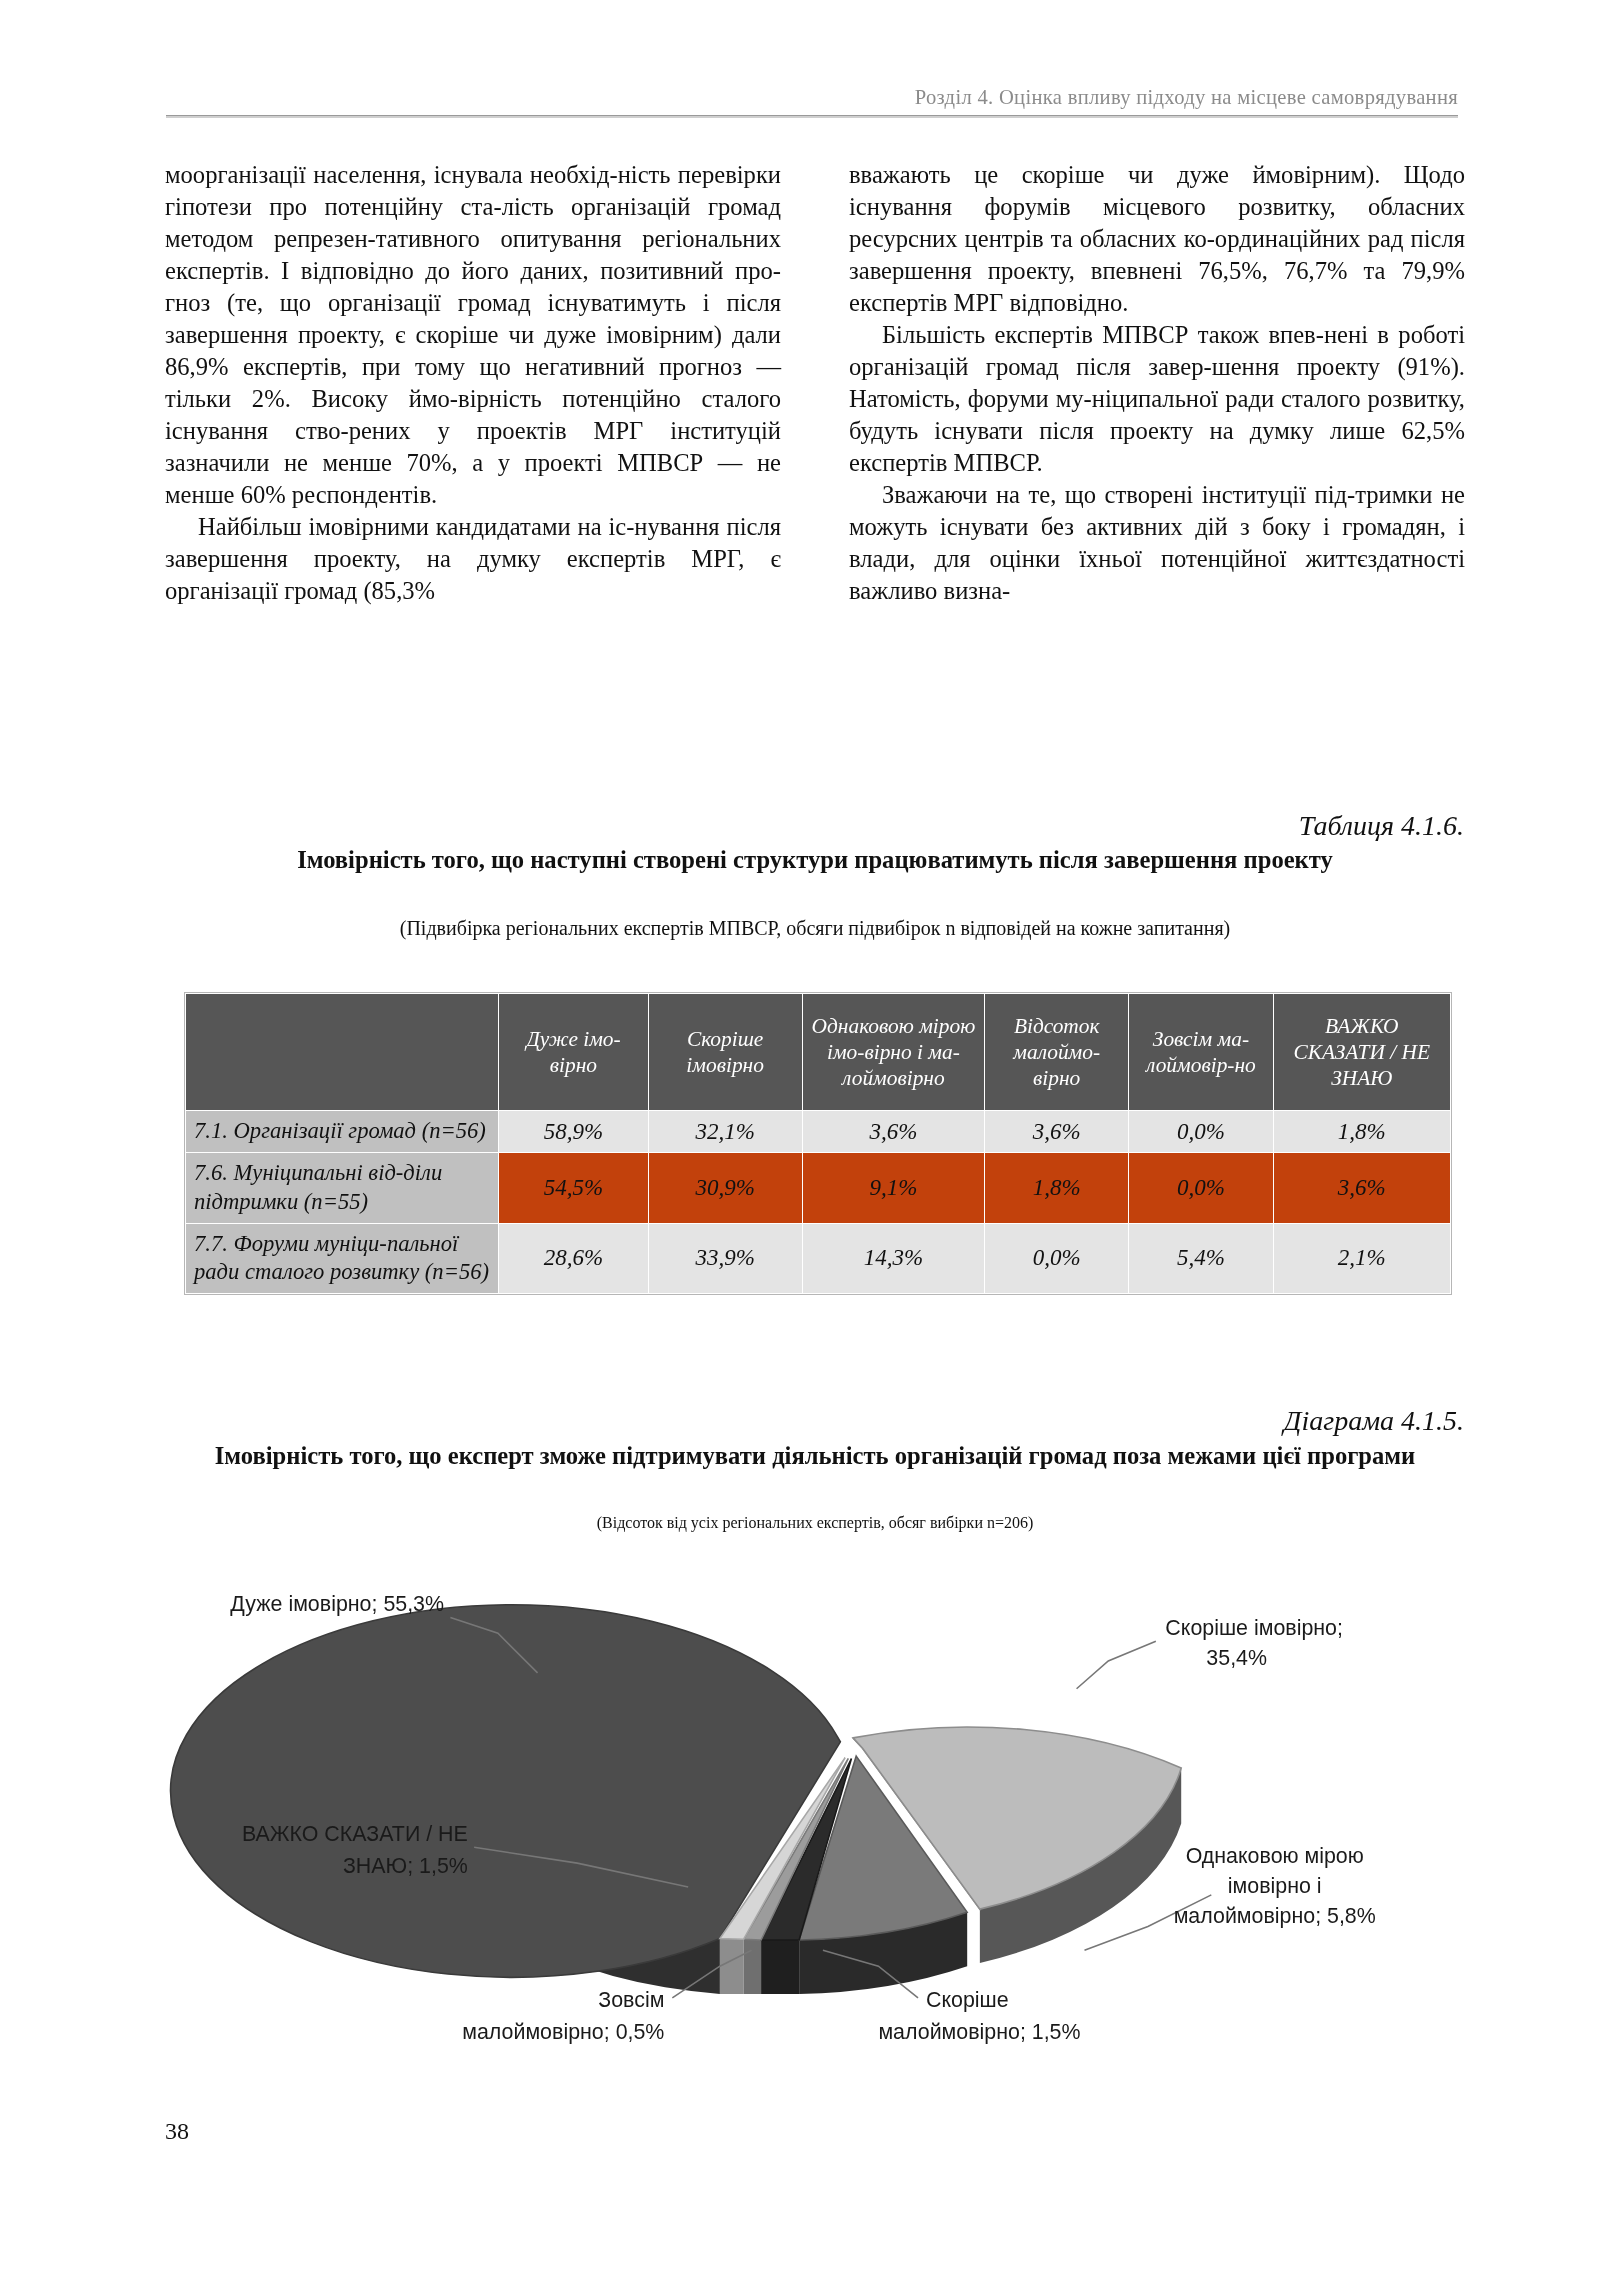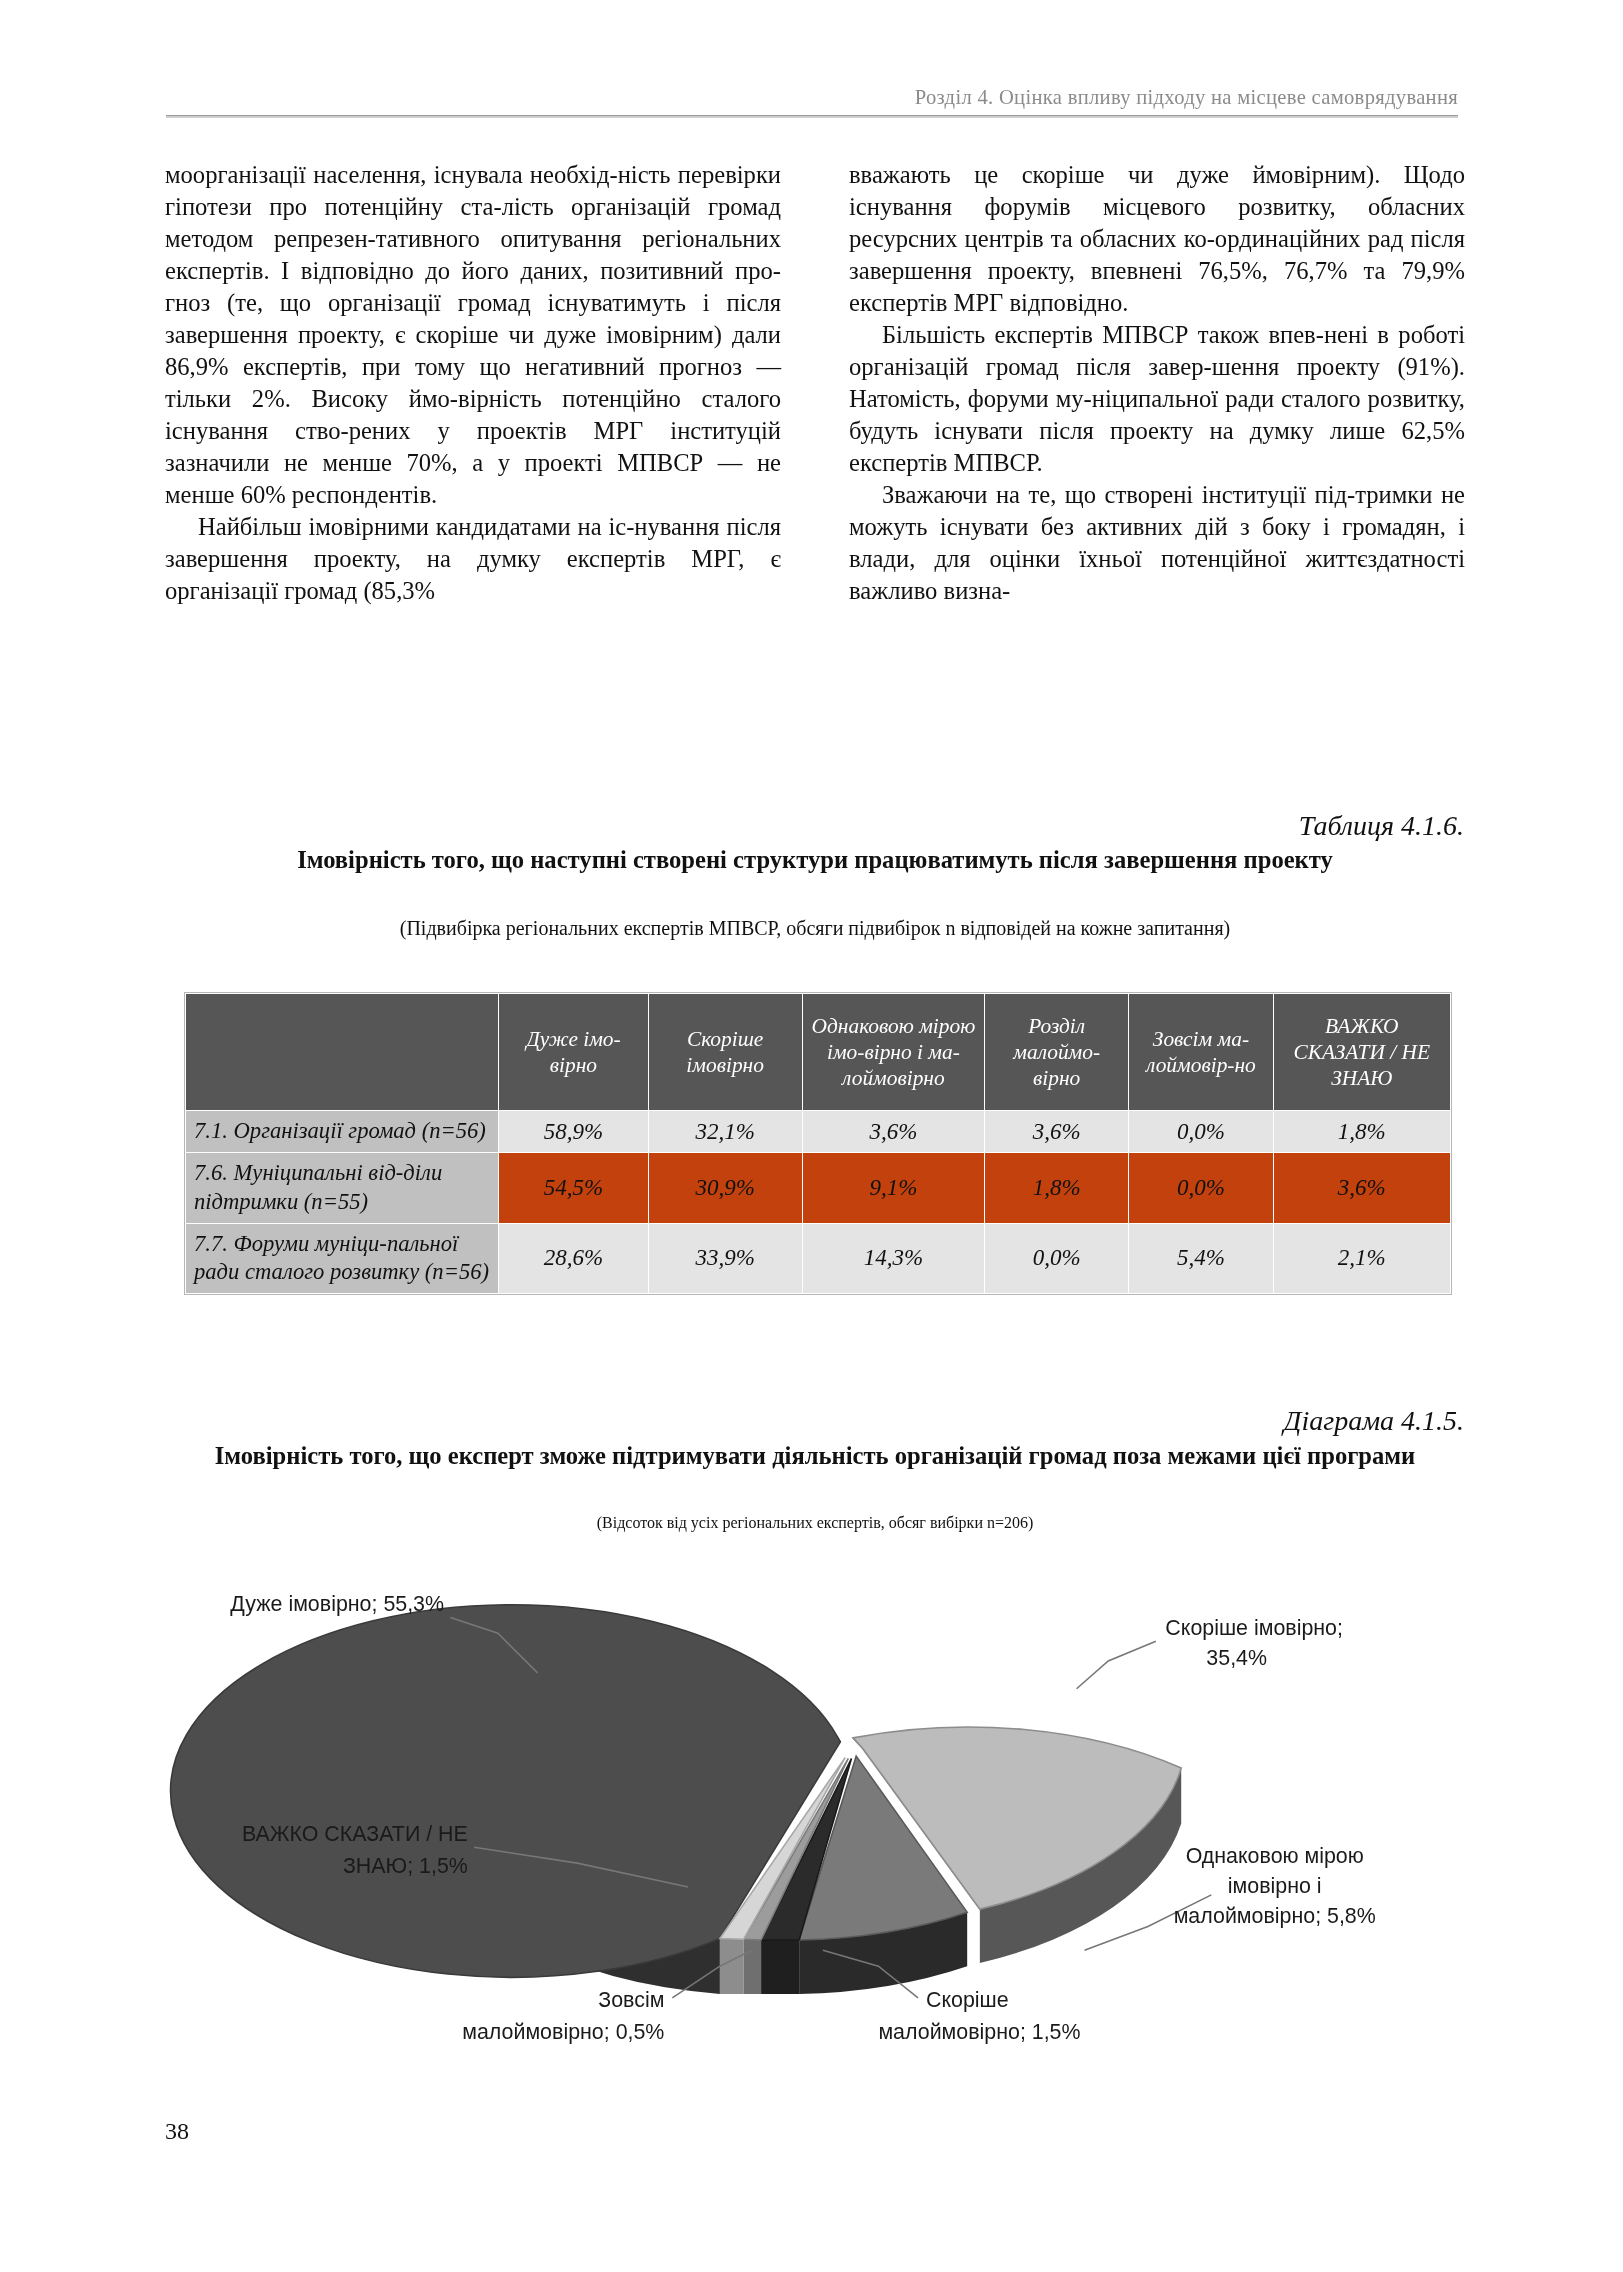--- a/index.html
+++ b/index.html
@@ -170,21 +170,21 @@
         <col style="width:87px">
         <col style="width:87px">
         <col style="width:107px">
       </colgroup>
       <thead>
         <tr>
           <th class="blank"></th>
           <th>Дуже імо-вірно</th>
           <th>Скоріше імовірно</th>
           <th>Однаковою мірою імо-вірно і ма-лоймовірно</th>
-          <th>Розділ малоймо-вірно</th>
+          <th>Відсоток малоймо-вірно</th>
           <th>Зовсім ма-лоймовір-но</th>
           <th>ВАЖКО СКАЗАТИ / НЕ ЗНАЮ</th>
         </tr>
       </thead>
       <tbody>
         <tr class="r0">
           <td class="rowhdr">7.1. Організації громад (n=56)</td>
           <td class="num">58,9%</td>
           <td class="num">32,1%</td>
           <td class="num">3,6%</td>

